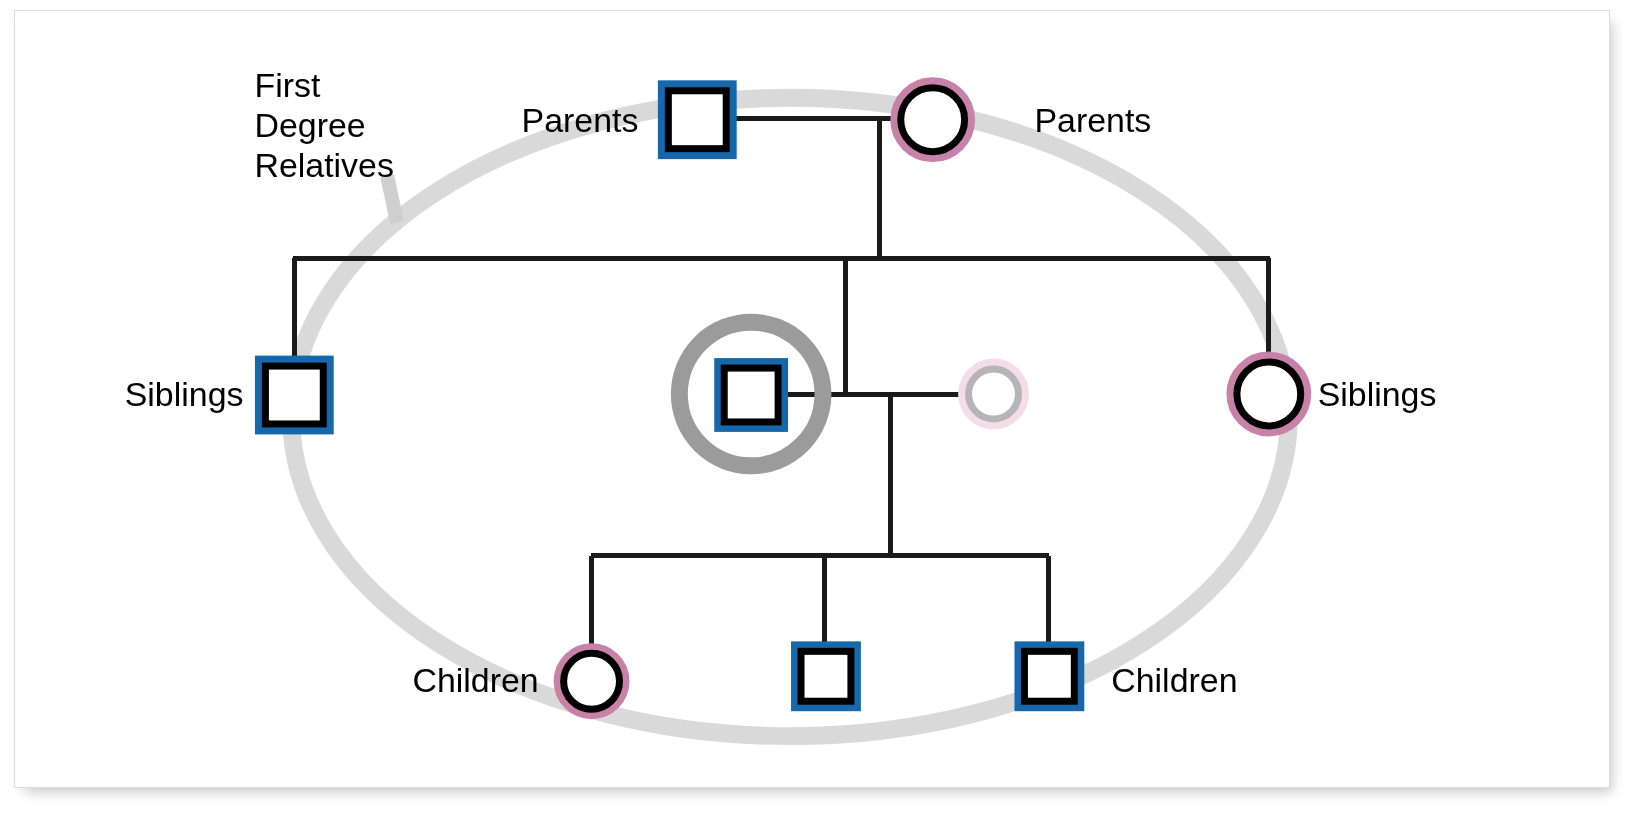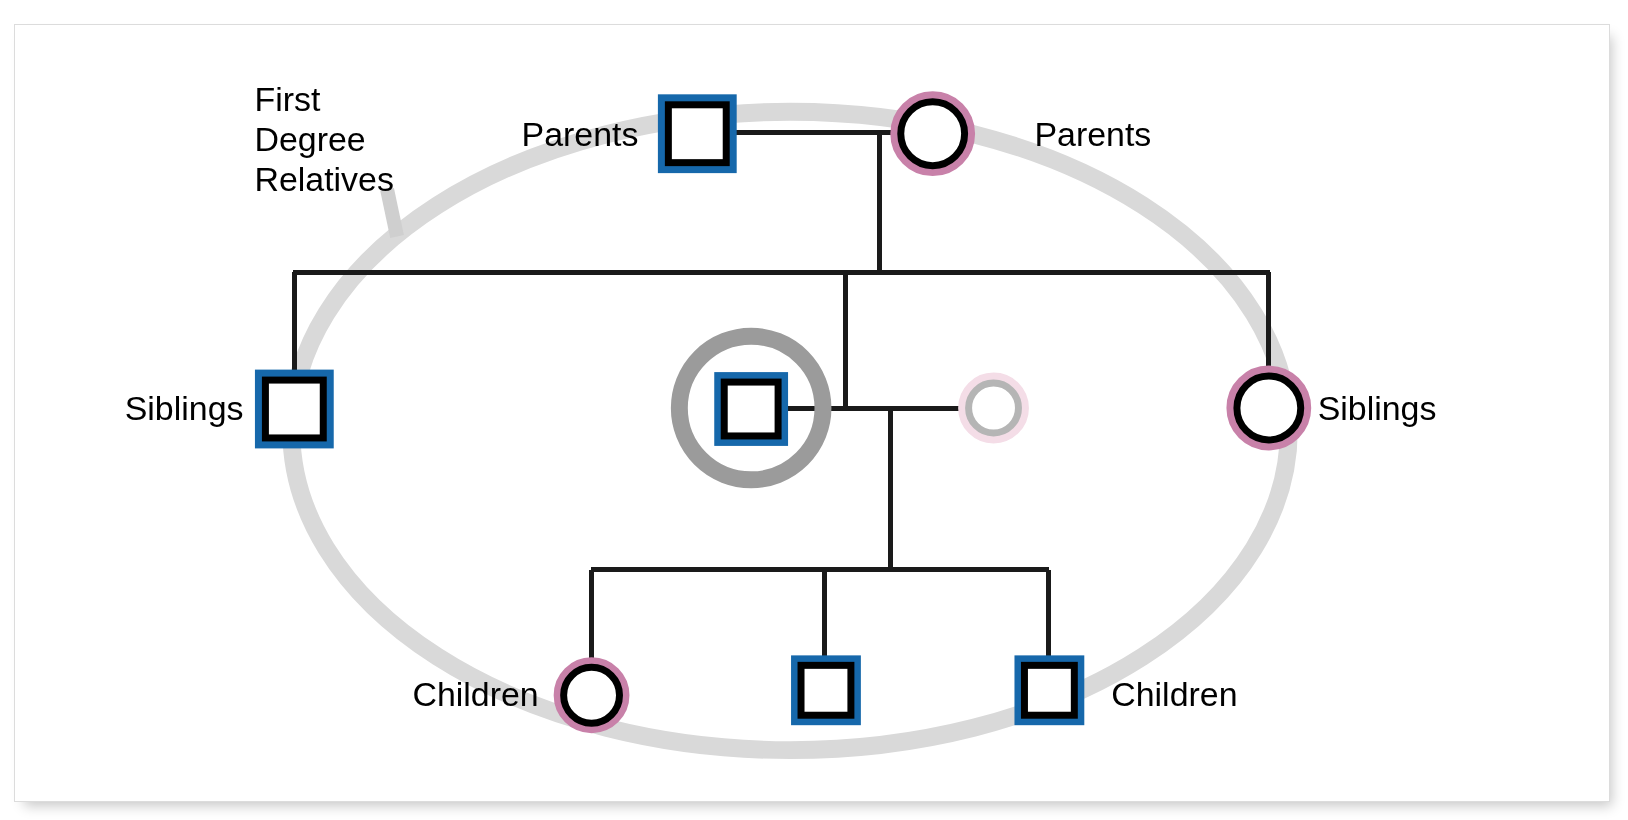--- a/index.html
+++ b/index.html
@@ -11,21 +11,21 @@
   #page {
     position: relative;
     width: 1628px;
     height: 820px;
     background: #ffffff;
     overflow: hidden;
   }
   #card {
     position: absolute;
     left: 14px;
-    top: 24px;
+    top: 10px;
     width: 1596px;
     height: 778px;
     background: #ffffff;
     border: 1px solid #dcdcdc;
     box-shadow: 6px 8px 12px -4px rgba(0,0,0,0.22);
     box-sizing: border-box;
   }
   #diagram {
     position: absolute;
     left: 0;

